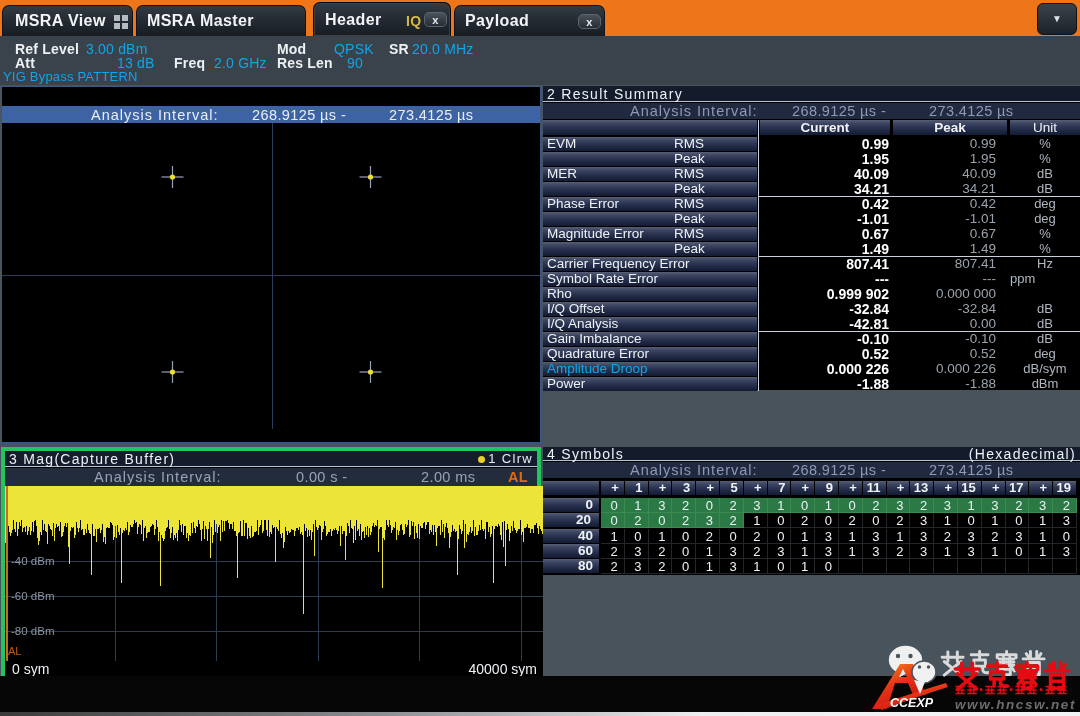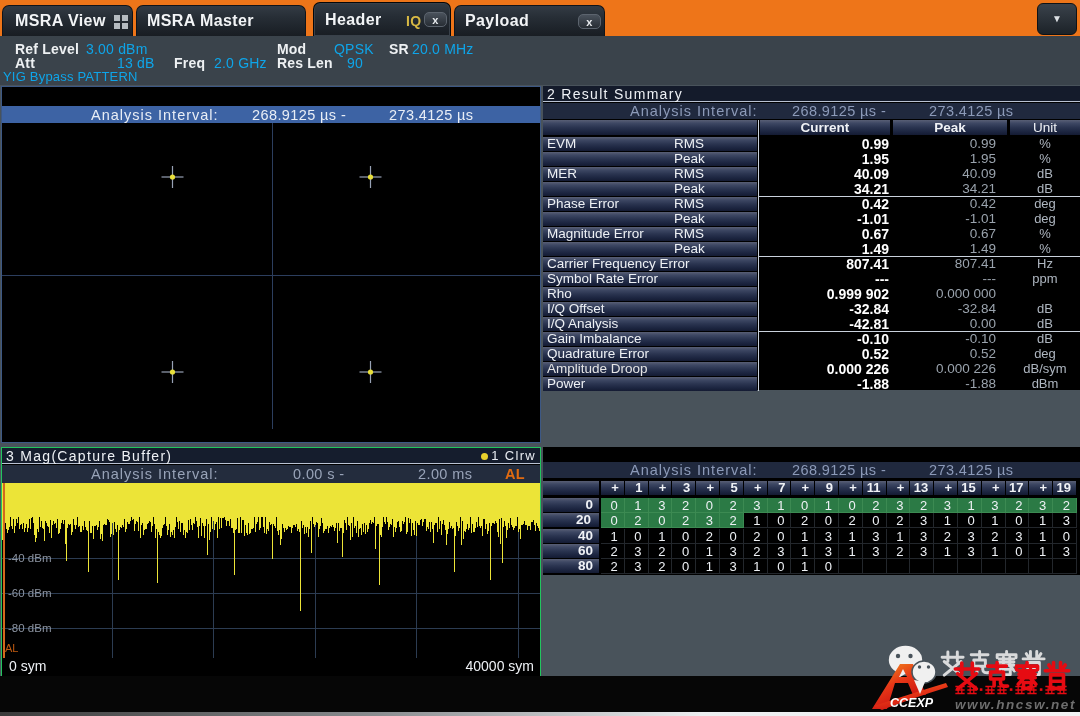--- a/index.html
+++ b/index.html
@@ -85,21 +85,21 @@
      <g fill="#e8df3a">
        <circle cx="170.5" cy="54" r="2.6"></circle>
             <circle cx="368.5" cy="54" r="2.6"></circle>
        <circle cx="170.5" cy="249" r="2.6"></circle>
             <circle cx="368.5" cy="249" r="2.6"></circle>
      </g>
    </svg>
  </div>
 </div>
 
-<div class="panel" style="left:1px;top:447px;width:540px;height:229px;border:1px solid #22c55e">
+<div class="panel" style="left:1px;top:447px;width:540px;height:229px;border:4px solid #22c55e">
  <div class="ptitle" style="height:16px;line-height:16px;background:#151d2d;border-bottom:1px solid #b9c2d2">3 Mag(Capture Buffer)
    <span style="position:absolute;right:4px;top:0;font-size:13px;color:#e8ecf2"><span style="display:inline-block;width:7px;height:7px;border-radius:50%;background:#e8d12c;margin-right:3px"></span>1 Clrw</span></div>
  <div class="psub" style="top:17px;height:18px;background:#232c3d;color:#98a3b8">
    <span style="left:89px;letter-spacing:1px">Analysis Interval:</span>
         <span style="left:291px">0.00 s -</span>
         <span style="left:416px">2.00 ms</span>
         <span style="left:503px;color:#e06a10;font-weight:bold">AL</span>
       </div>
  <div class="abs" style="left:0;top:35px;width:538px;height:175px;background:#000">
    <div class="abs" style="left:110px;top:0;width:1px;height:175px;background:#2c3c52"></div>
@@ -185,21 +185,21 @@
 <div class="abs" style="left:215px;top:170px;width:322px;height:1px;background:#c9d1dc"></div>
 <div class="abs bar" style="left:0;top:171px;width:214px;height:14px"></div>
 <span class="abs" style="left:4px;top:171px;height:14px;line-height:14px;color:#eef1f5;font-size:13.5px;white-space:nowrap">Carrier Frequency Error</span>
 <span class="abs" style="left:215px;top:171px;width:131px;height:14px;line-height:14px;color:#fff;font-weight:bold;font-size:14px;text-align:right">807.41</span>
 <span class="abs" style="left:350px;top:171px;width:103px;height:14px;line-height:14px;color:#9aa3ad;font-size:13.5px;text-align:right">807.41</span>
 <span class="abs" style="left:467px;top:171px;width:70px;height:14px;line-height:14px;color:#aeb6c0;font-size:13px;text-align:center">Hz</span>
 <div class="abs bar" style="left:0;top:186px;width:214px;height:14px"></div>
 <span class="abs" style="left:4px;top:186px;height:14px;line-height:14px;color:#eef1f5;font-size:13.5px;white-space:nowrap">Symbol Rate Error</span>
 <span class="abs" style="left:215px;top:186px;width:131px;height:14px;line-height:14px;color:#fff;font-weight:bold;font-size:14px;text-align:right">---</span>
 <span class="abs" style="left:350px;top:186px;width:103px;height:14px;line-height:14px;color:#9aa3ad;font-size:13.5px;text-align:right">---</span>
-<span class="abs" style="left:467px;top:186px;width:70px;height:14px;line-height:14px;color:#aeb6c0;font-size:13px;text-align:center">ppm</span>
+<span class="abs" style="left:467px;top:186px;width:70px;height:14px;line-height:14px;color:#aeb6c0;font-size:13px;text-align:left">ppm</span>
 <div class="abs bar" style="left:0;top:201px;width:214px;height:14px"></div>
 <span class="abs" style="left:4px;top:201px;height:14px;line-height:14px;color:#eef1f5;font-size:13.5px;white-space:nowrap">Rho</span>
 <span class="abs" style="left:215px;top:201px;width:131px;height:14px;line-height:14px;color:#fff;font-weight:bold;font-size:14px;text-align:right">0.999 902</span>
 <span class="abs" style="left:350px;top:201px;width:103px;height:14px;line-height:14px;color:#9aa3ad;font-size:13.5px;text-align:right">0.000 000</span>
 <div class="abs bar" style="left:0;top:216px;width:214px;height:14px"></div>
 <span class="abs" style="left:4px;top:216px;height:14px;line-height:14px;color:#eef1f5;font-size:13.5px;white-space:nowrap">I/Q Offset</span>
 <span class="abs" style="left:215px;top:216px;width:131px;height:14px;line-height:14px;color:#fff;font-weight:bold;font-size:14px;text-align:right">-32.84</span>
 <span class="abs" style="left:350px;top:216px;width:103px;height:14px;line-height:14px;color:#9aa3ad;font-size:13.5px;text-align:right">-32.84</span>
 <span class="abs" style="left:467px;top:216px;width:70px;height:14px;line-height:14px;color:#aeb6c0;font-size:13px;text-align:center">dB</span>
 <div class="abs bar" style="left:0;top:231px;width:214px;height:14px"></div>
@@ -212,33 +212,34 @@
 <span class="abs" style="left:4px;top:246px;height:14px;line-height:14px;color:#eef1f5;font-size:13.5px;white-space:nowrap">Gain Imbalance</span>
 <span class="abs" style="left:215px;top:246px;width:131px;height:14px;line-height:14px;color:#fff;font-weight:bold;font-size:14px;text-align:right">-0.10</span>
 <span class="abs" style="left:350px;top:246px;width:103px;height:14px;line-height:14px;color:#9aa3ad;font-size:13.5px;text-align:right">-0.10</span>
 <span class="abs" style="left:467px;top:246px;width:70px;height:14px;line-height:14px;color:#aeb6c0;font-size:13px;text-align:center">dB</span>
 <div class="abs bar" style="left:0;top:261px;width:214px;height:14px"></div>
 <span class="abs" style="left:4px;top:261px;height:14px;line-height:14px;color:#eef1f5;font-size:13.5px;white-space:nowrap">Quadrature Error</span>
 <span class="abs" style="left:215px;top:261px;width:131px;height:14px;line-height:14px;color:#fff;font-weight:bold;font-size:14px;text-align:right">0.52</span>
 <span class="abs" style="left:350px;top:261px;width:103px;height:14px;line-height:14px;color:#9aa3ad;font-size:13.5px;text-align:right">0.52</span>
 <span class="abs" style="left:467px;top:261px;width:70px;height:14px;line-height:14px;color:#aeb6c0;font-size:13px;text-align:center">deg</span>
 <div class="abs bar" style="left:0;top:276px;width:214px;height:14px"></div>
-<span class="abs" style="left:4px;top:276px;height:25px;line-height:14px;color:#e5e5e5;font-size:13.5px;white-space:nowrap">Amplitude Droop</span>
+<span class="abs" style="left:4px;top:276px;height:25px;line-height:14px;color:#0ea5e9;font-size:13.5px;white-space:nowrap">Amplitude Droop</span>
 <span class="abs" style="left:215px;top:276px;width:131px;height:14px;line-height:14px;color:#fff;font-weight:bold;font-size:14px;text-align:right">0.000 226</span>
 <span class="abs" style="left:350px;top:276px;width:103px;height:14px;line-height:14px;color:#9aa3ad;font-size:13.5px;text-align:right">0.000 226</span>
 <span class="abs" style="left:467px;top:276px;width:70px;height:14px;line-height:14px;color:#aeb6c0;font-size:13px;text-align:center">dB/sym</span>
 <div class="abs bar" style="left:0;top:291px;width:214px;height:14px"></div>
 <span class="abs" style="left:4px;top:291px;height:14px;line-height:14px;color:#eef1f5;font-size:13.5px;white-space:nowrap">Power</span>
 <span class="abs" style="left:215px;top:291px;width:131px;height:14px;line-height:14px;color:#fff;font-weight:bold;font-size:14px;text-align:right">-1.88</span>
 <span class="abs" style="left:350px;top:291px;width:103px;height:14px;line-height:14px;color:#9aa3ad;font-size:13.5px;text-align:right">-1.88</span>
 <span class="abs" style="left:467px;top:291px;width:70px;height:14px;line-height:14px;color:#aeb6c0;font-size:13px;text-align:center">dBm</span>
 <div class="abs" style="left:215px;top:34px;width:1px;height:271px;background:#c9d1dc"></div>
 </div>
 
 <div class="panel" style="left:543px;top:447px;width:537px;height:128px">
+ <div class="ptitle" style="height:14px;line-height:14px;background:#141b2b;border-bottom:1px solid #b9c2d2">4 Symbols<span style="position:absolute;right:4px;top:0">(Hexadecimal)</span></div>
  <div class="psub" style="top:15px;height:16px;background:#20293e;color:#8c9ab8">
    <span style="left:87px;letter-spacing:1px">Analysis Interval:</span>
         <span style="left:249px">268.9125 µs -</span>
         <span style="left:386px">273.4125 µs</span>
       </div>
 
 <div class="abs bar" style="left:0;top:34px;width:56px;height:14px"></div>
 <div class="abs bar" style="left:58.0px;top:34px;width:22.8px;height:14px;color:#f0f2f6;font-size:13px;font-weight:bold;text-align:right;line-height:14px;padding-right:5px">+</div>
 <div class="abs bar" style="left:81.8px;top:34px;width:22.8px;height:14px;color:#f0f2f6;font-size:13px;font-weight:bold;text-align:right;line-height:14px;padding-right:5px">1</div>
 <div class="abs bar" style="left:105.6px;top:34px;width:22.8px;height:14px;color:#f0f2f6;font-size:13px;font-weight:bold;text-align:right;line-height:14px;padding-right:5px">+</div>

